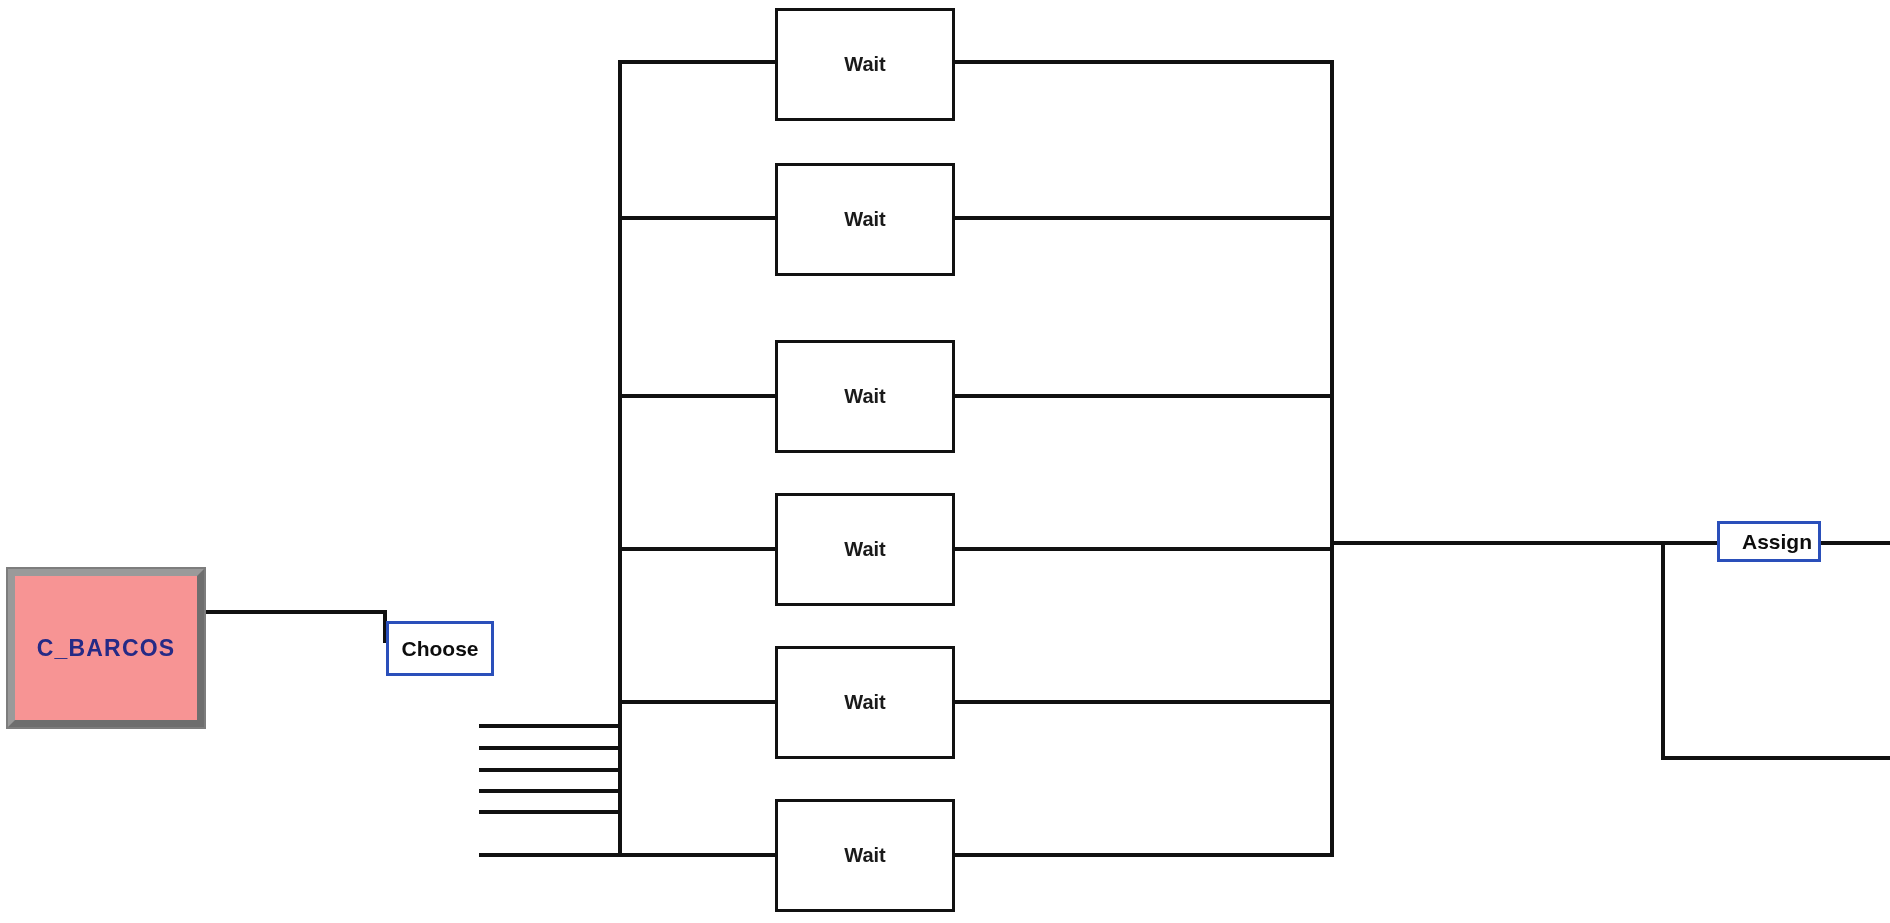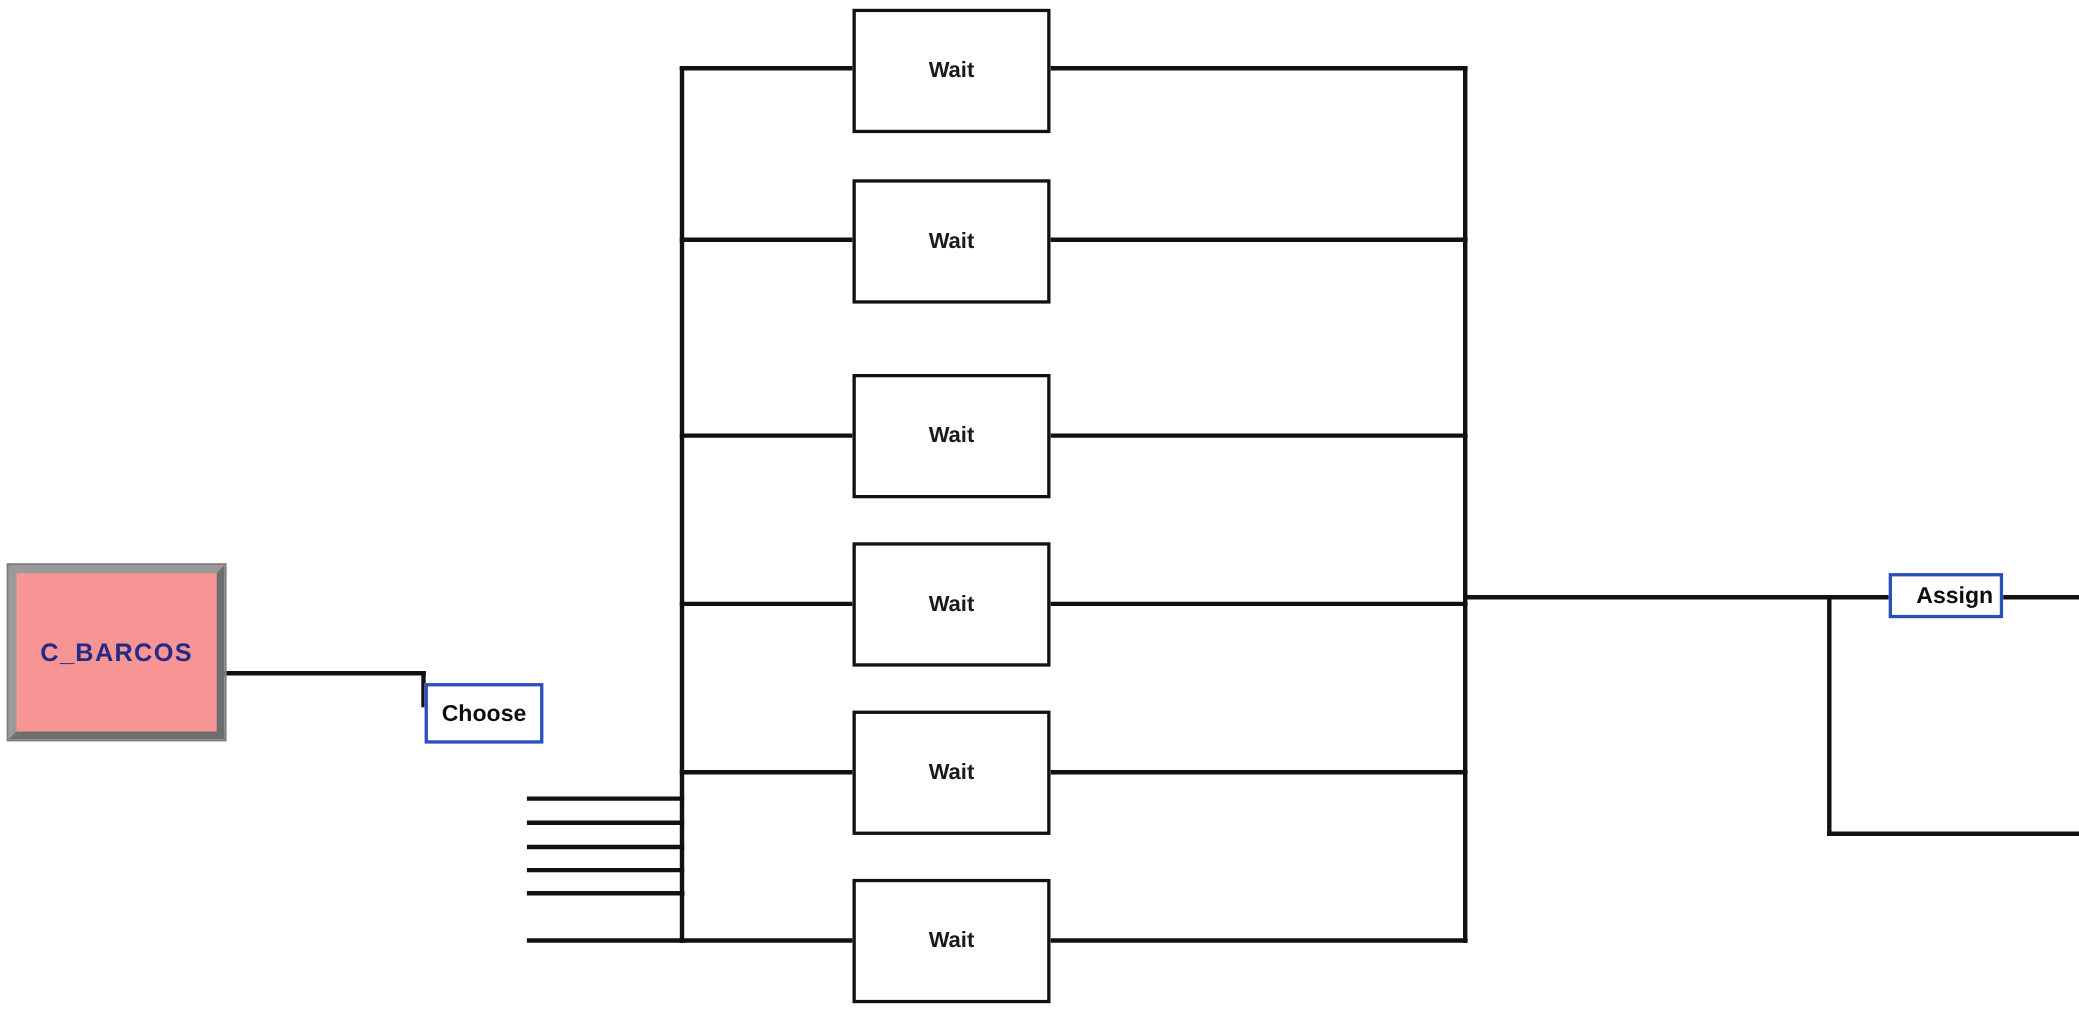--- a/index.html
+++ b/index.html
@@ -113,21 +113,21 @@
       <line x1="955" y1="702" x2="1332" y2="702" stroke="#111111" stroke-width="4" stroke-linecap="square"></line>
       <line x1="955" y1="855" x2="1332" y2="855" stroke="#111111" stroke-width="4" stroke-linecap="square"></line>
       <line x1="1332" y1="62" x2="1332" y2="855" stroke="#111111" stroke-width="4" stroke-linecap="square"></line>
       <line x1="1332" y1="543" x2="1717" y2="543" stroke="#111111" stroke-width="4" stroke-linecap="square"></line>
       <line x1="1823" y1="543" x2="1890" y2="543" stroke="#111111" stroke-width="4" stroke-linecap="square"></line>
       <line x1="1663" y1="543" x2="1663" y2="758" stroke="#111111" stroke-width="4" stroke-linecap="square"></line>
       <line x1="1663" y1="758" x2="1890" y2="758" stroke="#111111" stroke-width="4" stroke-linecap="square"></line>
     </svg>
 
   <div id="blocks-layer">
-      <div class="source-block" style="left: 8px; top: 514px; width: 196px; height: 158px;">
+      <div class="source-block" style="left: 8px; top: 569px; width: 196px; height: 158px;">
         <span class="source-label">C_BARCOS</span>
       </div>
       <div class="wait-box" style="left: 775px; top: 8px; width: 180px; height: 113px;">
         <span class="wait-label">Wait</span>
       </div>
       <div class="wait-box" style="left: 775px; top: 163px; width: 180px; height: 113px;">
         <span class="wait-label">Wait</span>
       </div>
       <div class="wait-box" style="left: 775px; top: 340px; width: 180px; height: 113px;">
         <span class="wait-label">Wait</span>

